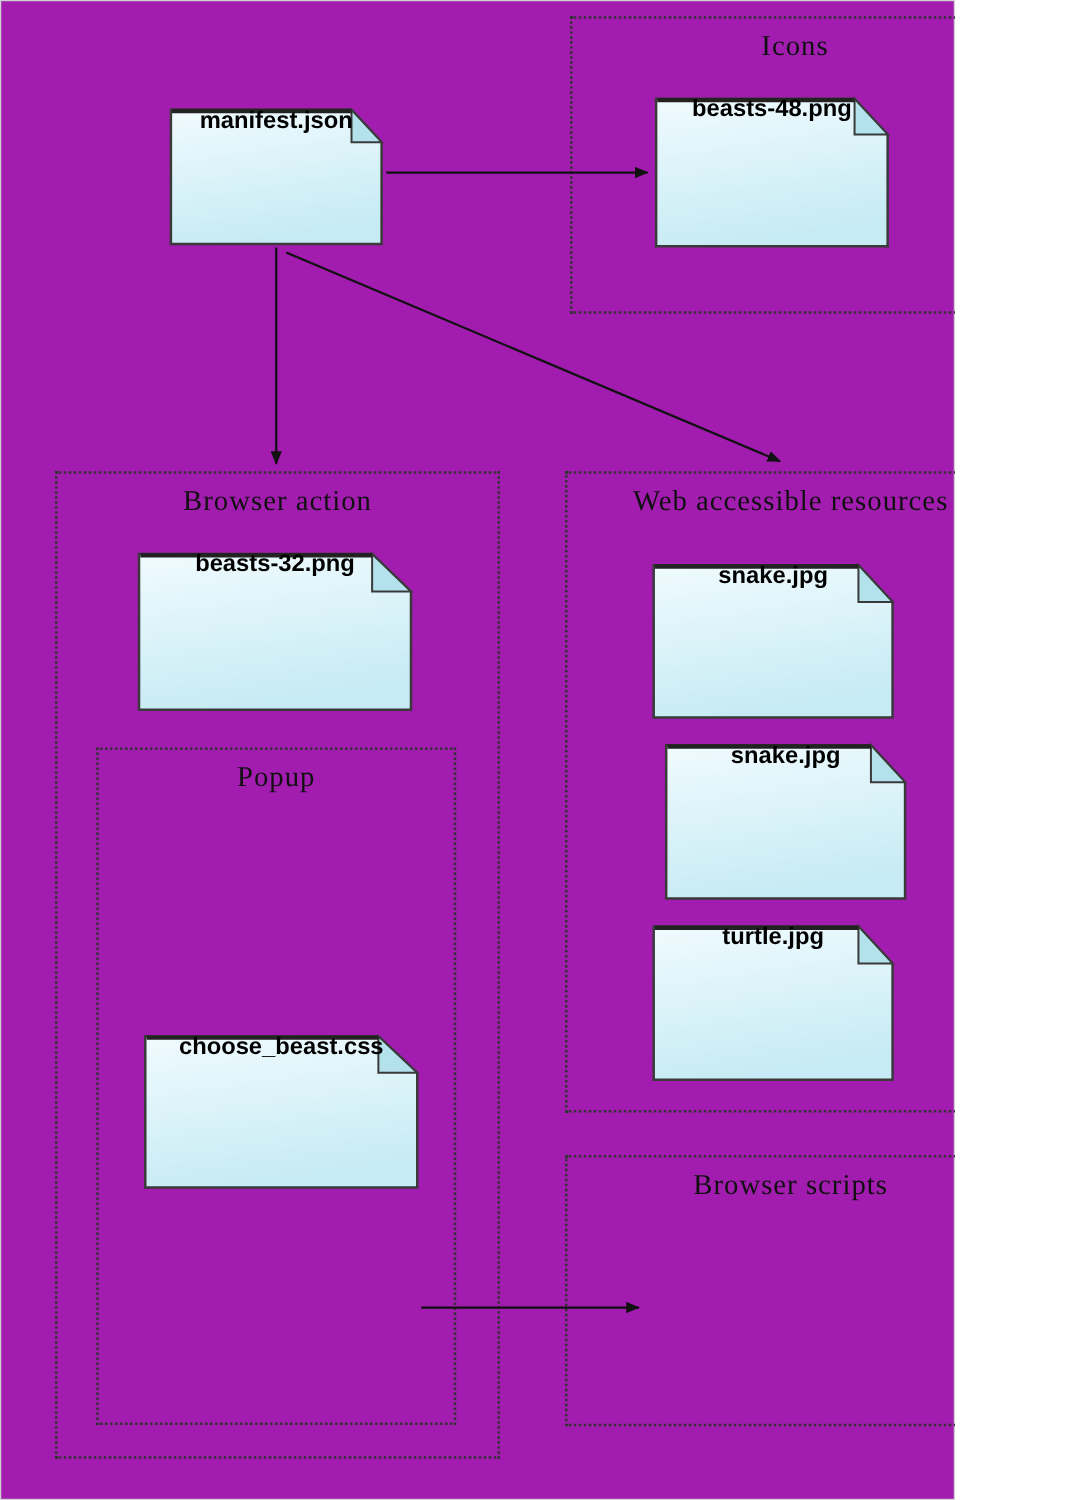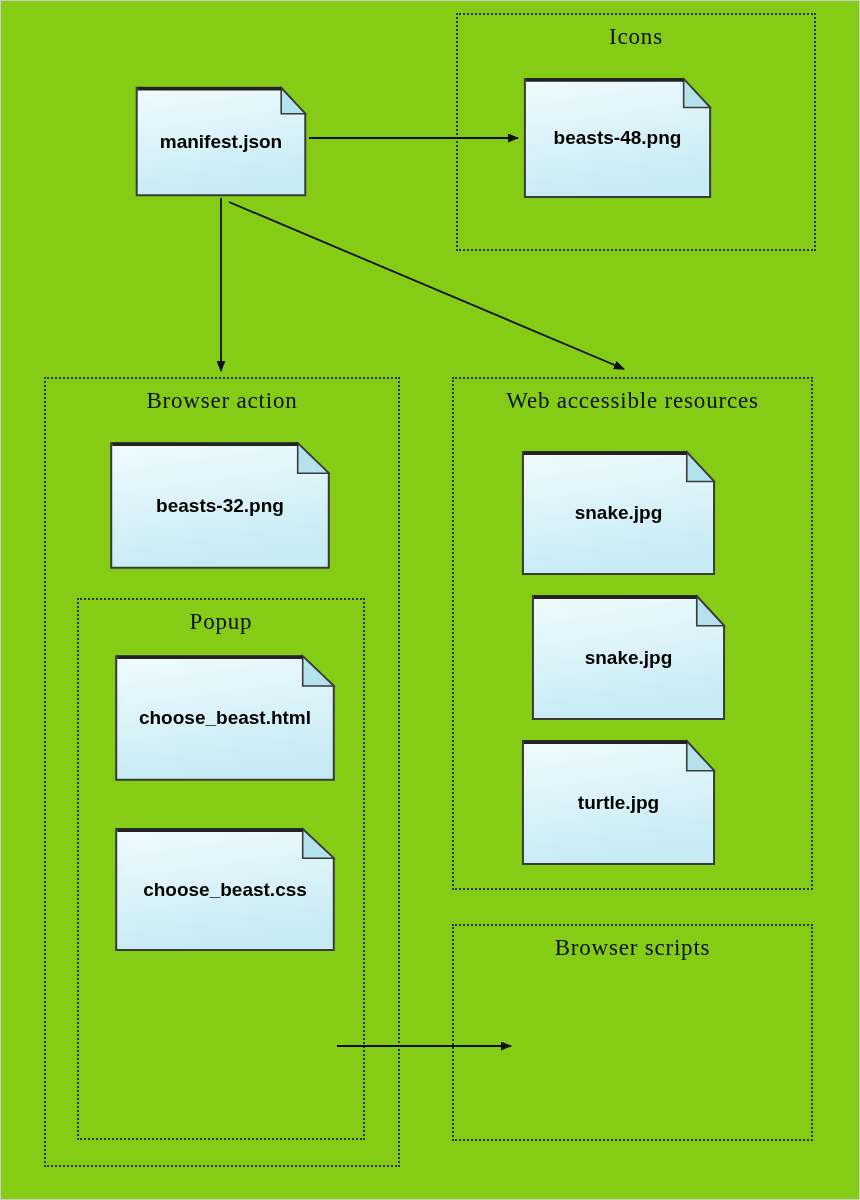--- a/index.html
+++ b/index.html
@@ -2,23 +2,23 @@
 <html><head>
 <meta charset="utf-8">
 <style>
   html, body {
     margin: 0;
     padding: 0;
     background: #ffffff;
   }
   .canvas {
     position: relative;
-    width: 860px;
+    width: 764px;
     height: 1200px;
-    background: #84cc16;
+    background: #a21caf;
     outline: 1px solid #cfcfcf;
     outline-offset: -1px;
     overflow: hidden;
     font-family: "Liberation Sans", sans-serif;
   }
   .arrows {
     position: absolute;
     left: 0; top: 0;
     width: 860px; height: 1200px;
     pointer-events: none;
@@ -39,21 +39,21 @@
     margin-top: 9px;
     text-align: center;
     font-family: "Liberation Serif", serif;
     font-size: 23px;
     letter-spacing: 0.8px;
     color: #101010;
   }
   .file {
     position: absolute;
     display: flex;
-    align-items: center;
+    align-items: flex-start;
     justify-content: center;
     z-index: 3;
   }
   .doc {
     position: absolute;
     left: 0; top: 0;
     width: 100%;
     height: 100%;
   }
   .doc-body {
@@ -144,28 +144,20 @@
 
   <div class="file" style="left:109px; top:441px; width:222px; height:129px">
     <svg class="doc" viewBox="0 0 200 120" preserveAspectRatio="none">
       <path class="doc-body" d="M2 2 L170 2 L198 30 L198 118 L2 118 Z"></path>
       <path class="doc-fold" d="M170 2 L170 30 L198 30 Z"></path>
       <path class="doc-top" d="M3 3 L170 3"></path>
     </svg>
     <span class="file-label">beasts-32.png</span>
   </div>
 
-  <div class="file" style="left:114px; top:654px; width:222px; height:128px">
-    <svg class="doc" viewBox="0 0 200 120" preserveAspectRatio="none">
-      <path class="doc-body" d="M2 2 L170 2 L198 30 L198 118 L2 118 Z"></path>
-      <path class="doc-fold" d="M170 2 L170 30 L198 30 Z"></path>
-      <path class="doc-top" d="M3 3 L170 3"></path>
-    </svg>
-    <span class="file-label">choose_beast.html</span>
-  </div>
 
   <div class="file" style="left:114px; top:827px; width:222px; height:125px">
     <svg class="doc" viewBox="0 0 200 120" preserveAspectRatio="none">
       <path class="doc-body" d="M2 2 L170 2 L198 30 L198 118 L2 118 Z"></path>
       <path class="doc-fold" d="M170 2 L170 30 L198 30 Z"></path>
       <path class="doc-top" d="M3 3 L170 3"></path>
     </svg>
     <span class="file-label">choose_beast.css</span>
   </div>
 

